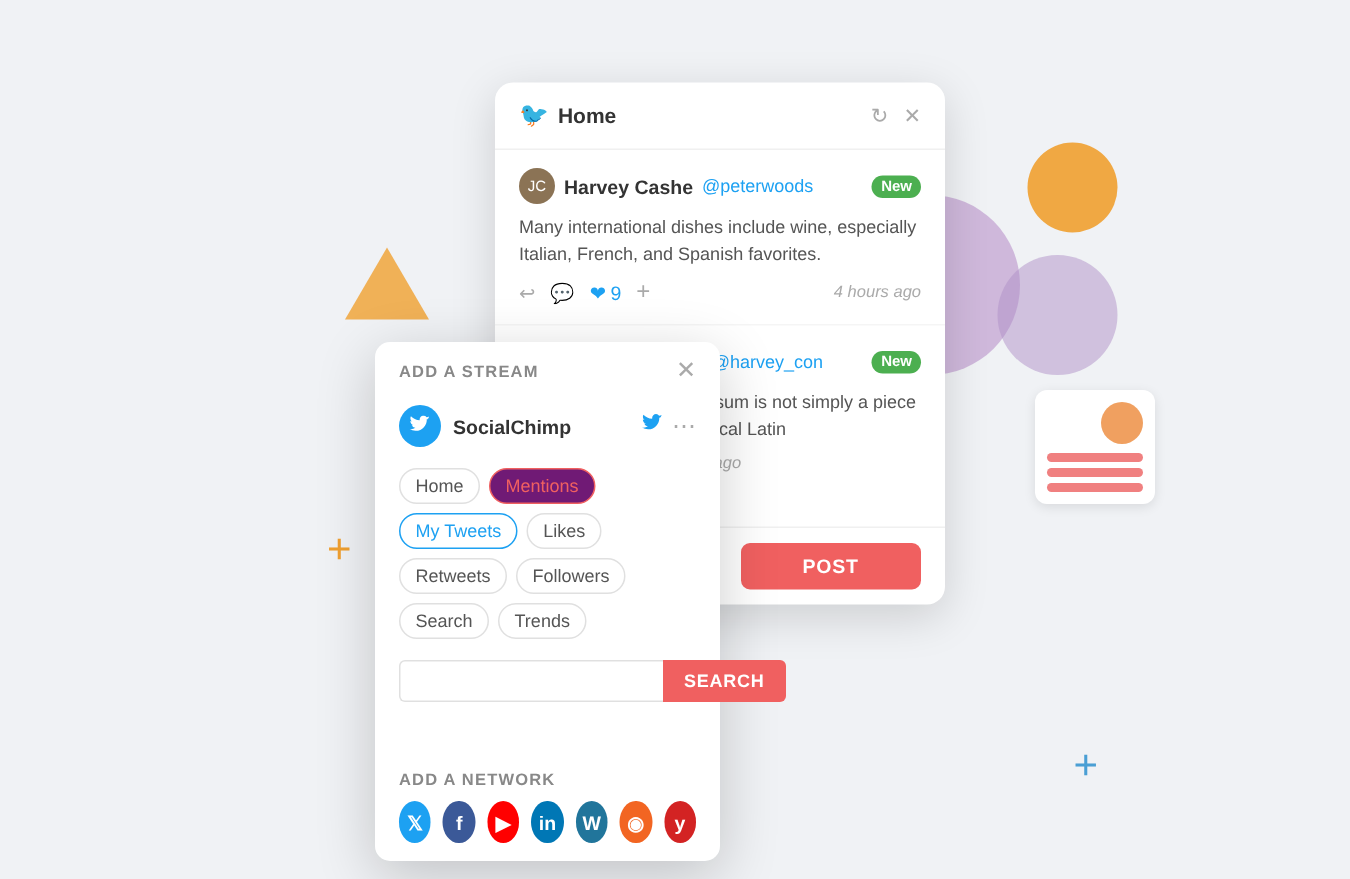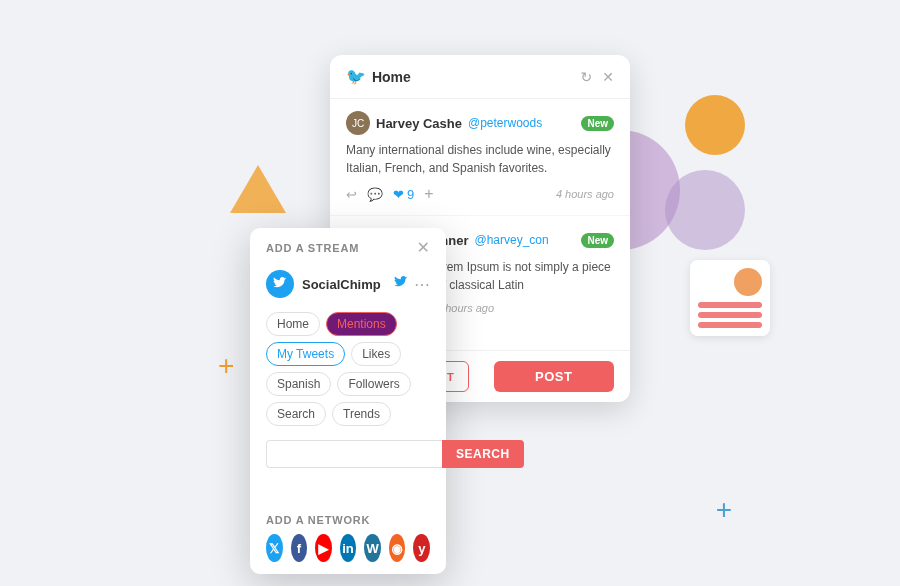--- a/index.html
+++ b/index.html
@@ -273,21 +273,21 @@
       cursor: pointer;
       letter-spacing: 0.5px;
       border: none;
     }
 
     
     .add-stream-modal {
       position: absolute;
       top: 228px;
       left: 250px;
-      width: 196px;
+      width: 230px;
       background: #fff;
       border-radius: 10px;
       box-shadow: 0 10px 40px rgba(0,0,0,0.2);
       padding: 0;
       z-index: 10;
     }
     .modal-header {
       display: flex;
       justify-content: space-between;
       align-items: center;
@@ -536,21 +536,21 @@
       </span>
       <span class="account-dots">⋯</span>
     </div>
   </div>
 
   <div class="stream-types" id="stream-types-container">
       <button class="stream-type-btn ">Home</button>
       <button class="stream-type-btn active-red">Mentions</button>
       <button class="stream-type-btn active-blue">My Tweets</button>
       <button class="stream-type-btn ">Likes</button>
-      <button class="stream-type-btn ">Spanish</button>
+      <button class="stream-type-btn ">Retweets</button>
       <button class="stream-type-btn ">Followers</button>
       <button class="stream-type-btn ">Search</button>
       <button class="stream-type-btn ">Trends</button>
     </div>
 
   <div class="modal-search-area">
     <div class="search-input-row">
       <input class="search-input" type="text" style="">
       <button class="search-btn">SEARCH</button>
     </div>

